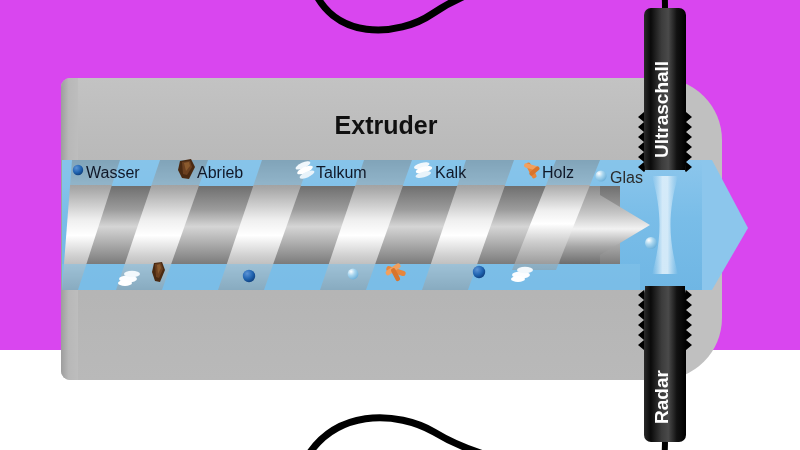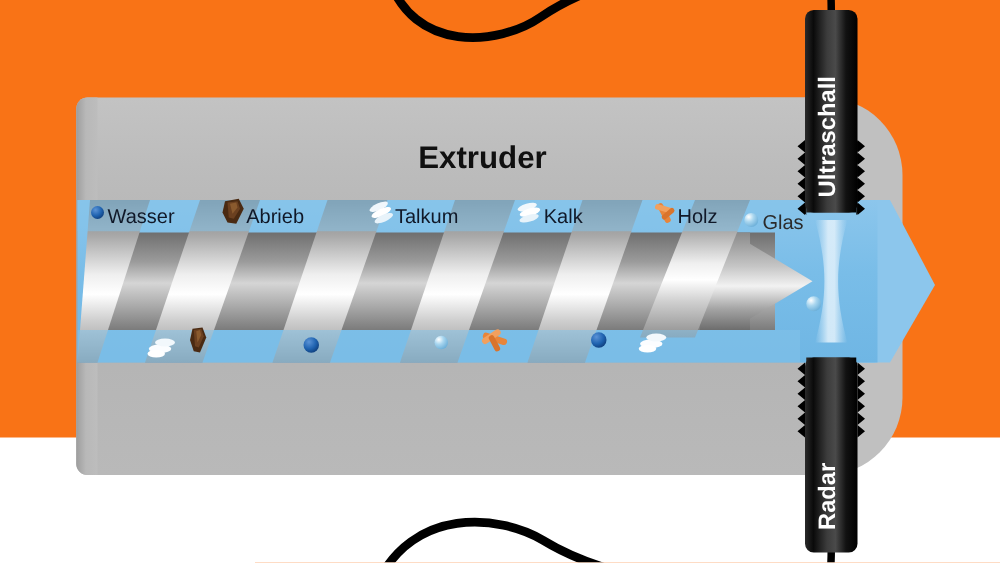--- a/index.html
+++ b/index.html
@@ -1,19 +1,19 @@
 <!DOCTYPE html>
 <html><head>
 <meta charset="utf-8">
 <title>Extruder Diagram</title>
 <style>
   html,body{margin:0;padding:0;background:#ffffff;}
   body{width:800px;height:450px;overflow:hidden;
        font-family:"Liberation Sans","DejaVu Sans",sans-serif;}
-  #stage{position:relative;width:800px;height:350px;background:#f97316;}
+  #stage{position:relative;width:800px;height:350px;background:#d946ef;}
   #stage svg{display:block;}
   .lbl{font-family:"Liberation Sans","DejaVu Sans",sans-serif;}
 </style>
 </head>
 <body>
 
 <div id="stage">
 <svg width="800" height="450" viewBox="0 0 800 450" xmlns="http://www.w3.org/2000/svg">
 
   <defs>

